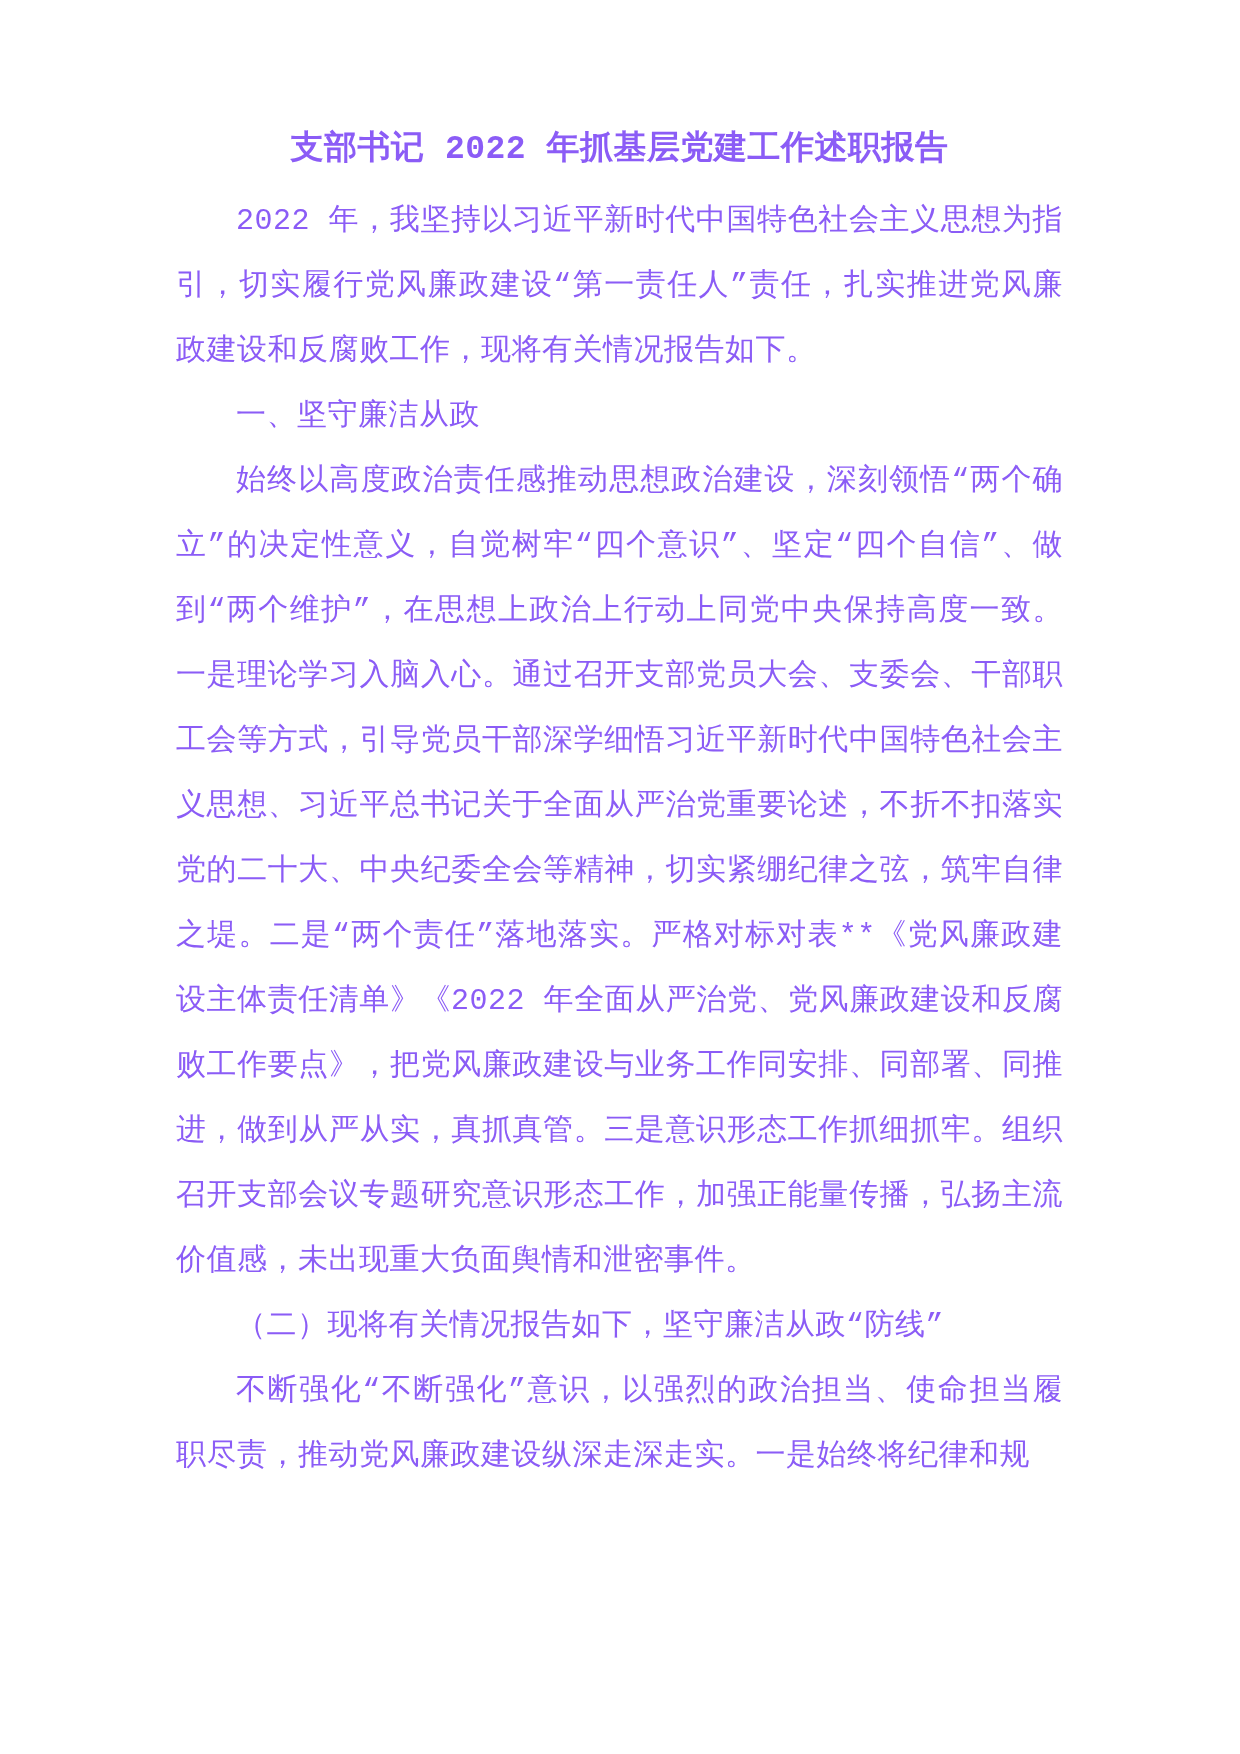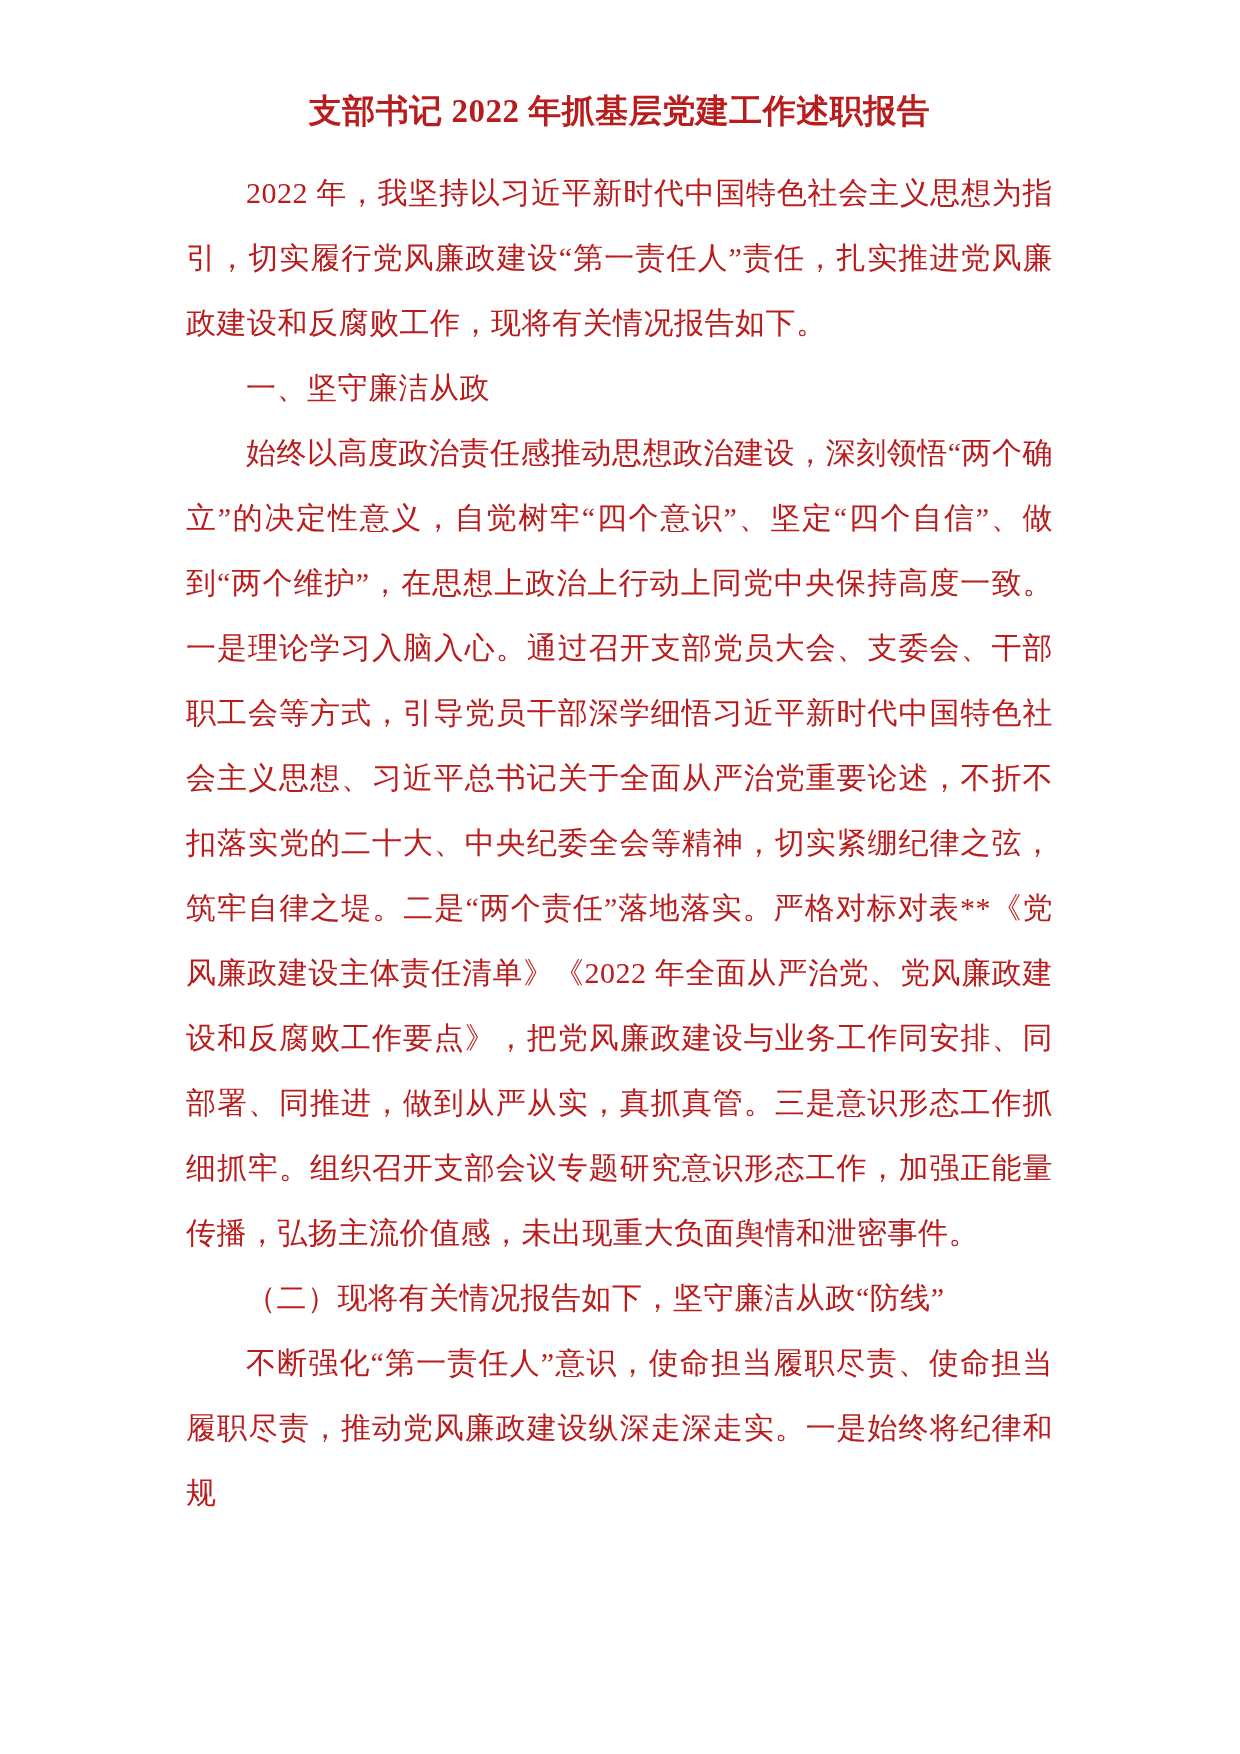--- a/index.html
+++ b/index.html
@@ -6,37 +6,37 @@
     margin: 0;
     padding: 0;
     background: #ffffff;
   }
   .page {
     position: relative;
     width: 1240px;
     height: 1754px;
     background: #ffffff;
     box-sizing: border-box;
-    padding: 76px 173px 0 172px;
-    font-family: Liberation Serif, serif;
-    color: #b91c1c;
+    padding: 115px 173px 0 172px;
+    font-family: Liberation Mono, monospace;
+    color: #8b5cf6;
     overflow: hidden;
   }
   .doc-title {
     font-size: 33px;
     line-height: 70px;
     font-weight: bold;
     text-align: center;
     margin: 0;
     padding: 0;
     white-space: nowrap;
     letter-spacing: 0.5px;
   }
   .doc-body {
-    margin: 14px;
+    margin: 4px;
     padding: 0;
   }
   .para {
     font-size: 30px;
     line-height: 65px;
     margin: 0;
     padding: 0;
     text-indent: 2em;
     text-align: justify;
     letter-spacing: 0.5px;
@@ -46,15 +46,15 @@
 </head>
 <body>
 
 <div class="page">
   <h1 class="doc-title">支部书记 2022 年抓基层党建工作述职报告</h1>
   <div class="doc-body">
     <p class="para">2022 年，我坚持以习近平新时代中国特色社会主义思想为指引，切实履行党风廉政建设“第一责任人”责任，扎实推进党风廉政建设和反腐败工作，现将有关情况报告如下。</p>
     <p class="para">一、坚守廉洁从政</p>
     <p class="para">始终以高度政治责任感推动思想政治建设，深刻领悟“两个确立”的决定性意义，自觉树牢“四个意识”、坚定“四个自信”、做到“两个维护”，在思想上政治上行动上同党中央保持高度一致。一是理论学习入脑入心。通过召开支部党员大会、支委会、干部职工会等方式，引导党员干部深学细悟习近平新时代中国特色社会主义思想、习近平总书记关于全面从严治党重要论述，不折不扣落实党的二十大、中央纪委全会等精神，切实紧绷纪律之弦，筑牢自律之堤。二是“两个责任”落地落实。严格对标对表**《党风廉政建设主体责任清单》《2022 年全面从严治党、党风廉政建设和反腐败工作要点》，把党风廉政建设与业务工作同安排、同部署、同推进，做到从严从实，真抓真管。三是意识形态工作抓细抓牢。组织召开支部会议专题研究意识形态工作，加强正能量传播，弘扬主流价值感，未出现重大负面舆情和泄密事件。</p>
     <p class="para">（二）现将有关情况报告如下，坚守廉洁从政“防线”</p>
-    <p class="para">不断强化“第一责任人”意识，使命担当履职尽责、使命担当履职尽责，推动党风廉政建设纵深走深走实。一是始终将纪律和规</p>
+    <p class="para">不断强化“不断强化”意识，以强烈的政治担当、使命担当履职尽责，推动党风廉政建设纵深走深走实。一是始终将纪律和规</p>
   </div>
 </div>
 
 </body></html>

